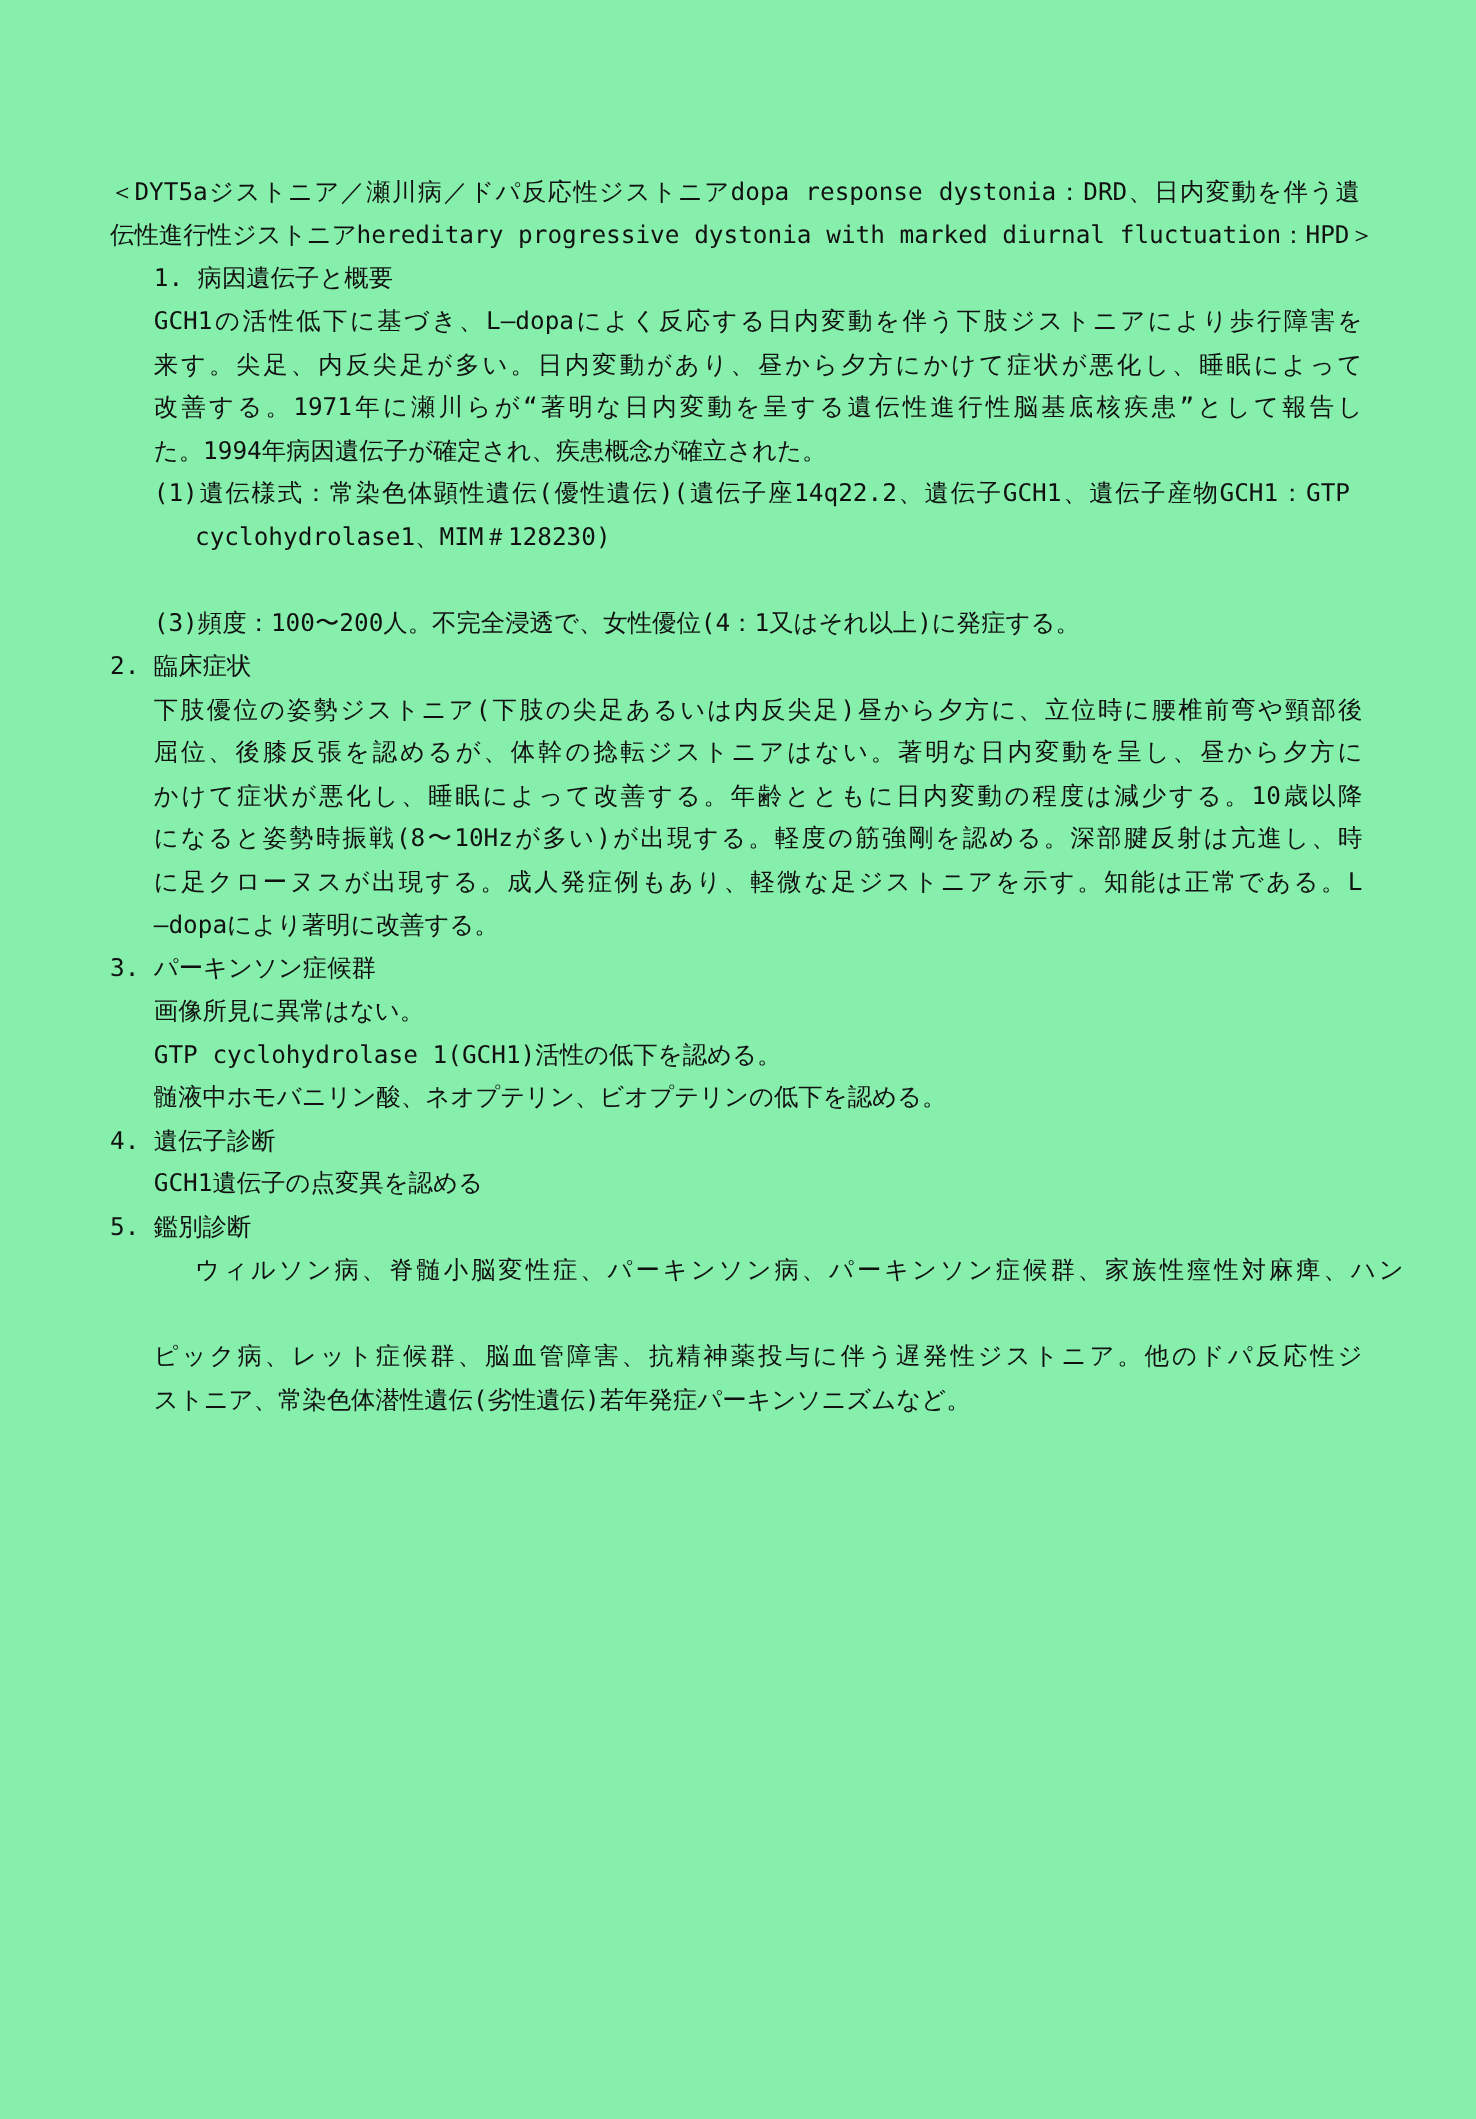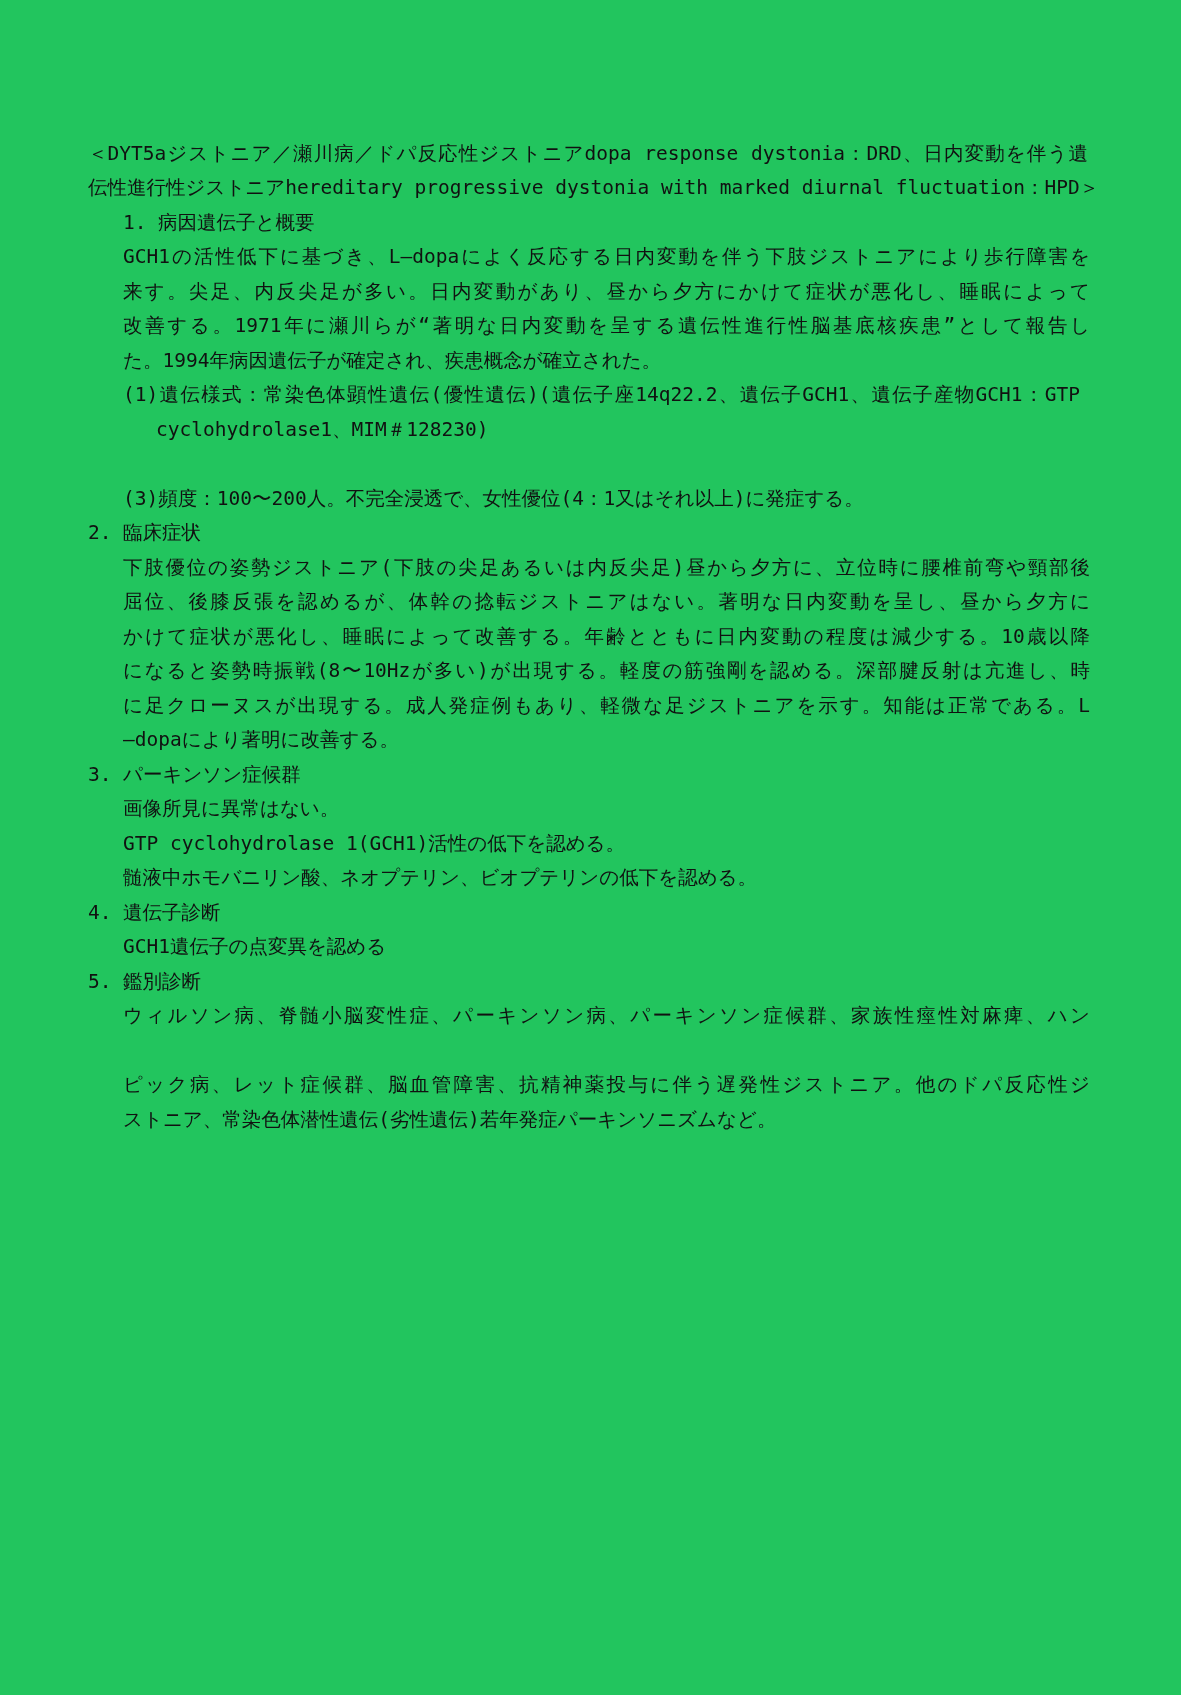--- a/index.html
+++ b/index.html
@@ -1,18 +1,18 @@
 <!DOCTYPE html>
 <html><head>
 <meta charset="utf-8">
 <style>
   html, body { margin: 0; padding: 0; background: #ffffff; }
   body { width: 1181px; height: 1695px; position: relative; overflow: hidden;
          font-family: "DejaVu Sans Mono", "Liberation Mono", monospace; color: #111; }
-  .page { position: absolute; left: 0; top: 0; width: 1181px; height: 1695px; background: #22c55e; }
+  .page { position: absolute; left: 0; top: 0; width: 1181px; height: 1695px; background: #86efac; }
   .line { position: absolute; height: 34px; line-height: 34px; font-size: 19.5px; white-space: nowrap; }
   .full { text-align: justify; text-align-last: justify; }
   .h { left: 88px; }
   .b { left: 123px; }
   .s { left: 156px; }
   .num { display: inline-block; width: 35px; }
 </style>
 </head>
 <body>
 
@@ -50,17 +50,17 @@
   <div class="line b" style="top:861px;">髄液中ホモバニリン酸、ネオプテリン、ビオプテリンの低下を認める。</div>
 
   <div class="line h" style="top:896px;">
     <span class="num">4.</span><span>遺伝子診断</span>
   </div>
   <div class="line b" style="top:930px;">GCH1遺伝子の点変異を認める</div>
 
   <div class="line h" style="top:965px;">
     <span class="num">5.</span><span>鑑別診断</span>
   </div>
-  <div class="line b full" style="top:999px;width:967px;">ウィルソン病、脊髄小脳変性症、パーキンソン病、パーキンソン症候群、家族性痙性対麻痺、ハン</div>
+  <div class="line b full" style="top:999px;width:967px;margin-left:33px;">ウィルソン病、脊髄小脳変性症、パーキンソン病、パーキンソン症候群、家族性痙性対麻痺、ハン</div>
   <div class="line b" style="top:1103px;">ストニア、常染色体潜性遺伝(劣性遺伝)若年発症パーキンソニズムなど。</div>
   <div class="line b full" style="top:1068px;width:967px;">ピック病、レット症候群、脳血管障害、抗精神薬投与に伴う遅発性ジストニア。他のドパ反応性ジ</div>
 
 </div>
 
 </body></html>

